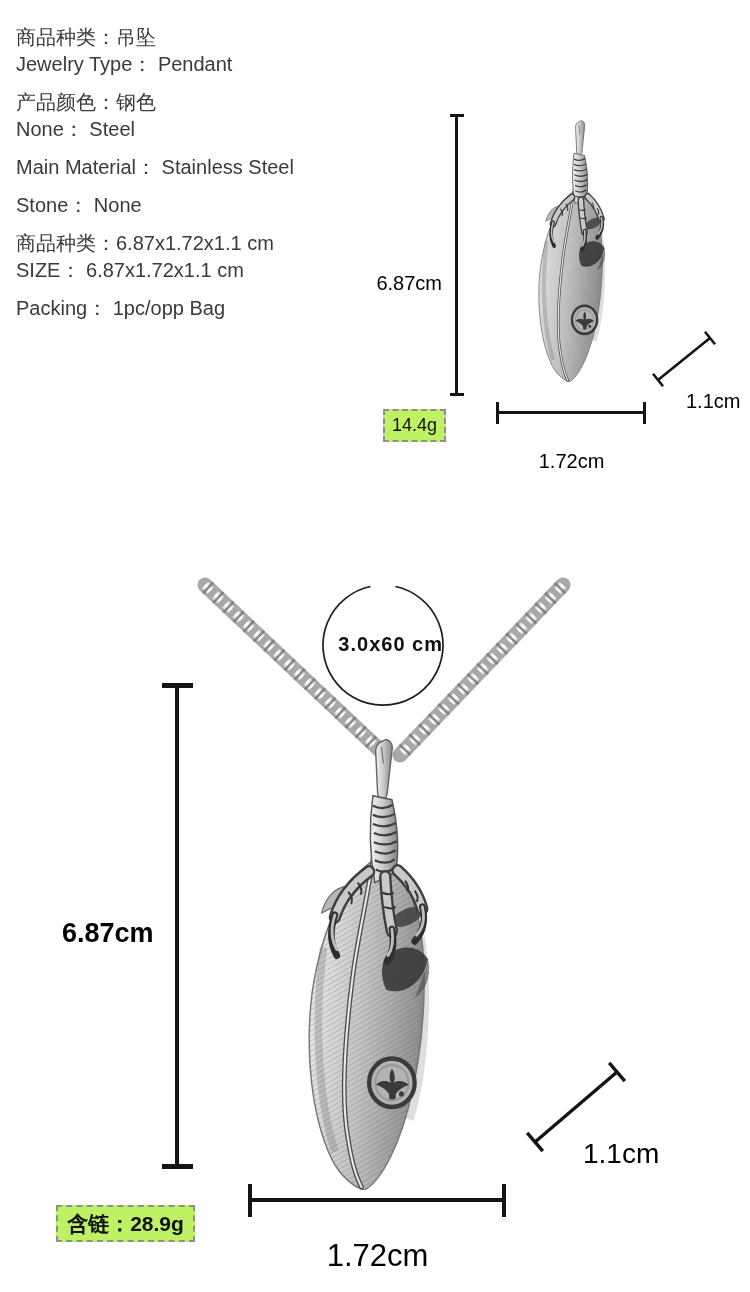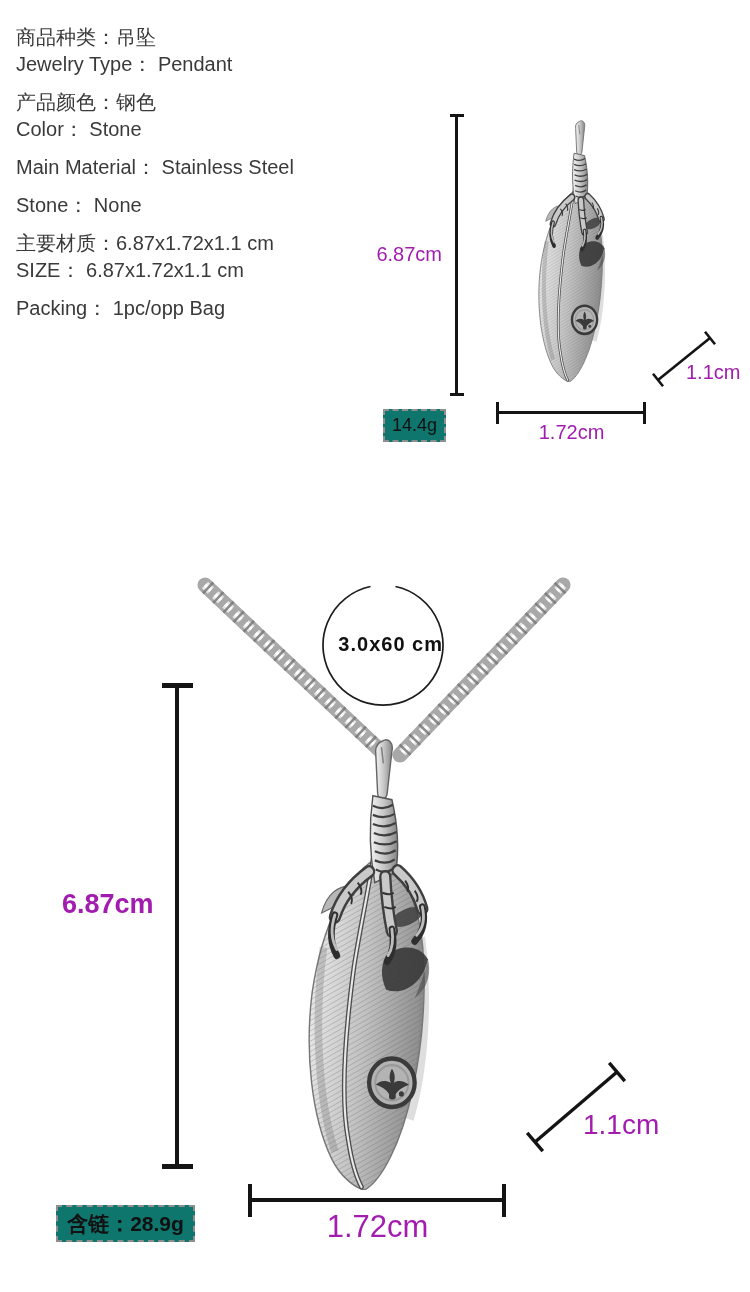--- a/index.html
+++ b/index.html
@@ -7,25 +7,25 @@
     position:relative;width:750px;height:1292px;background:#ffffff;overflow:hidden;
     font-family:"Liberation Sans","DejaVu Sans",sans-serif;color:#3a3a3a;
   }
   .abs{position:absolute;}
   
   .spec-list{position:absolute;left:16px;top:24px;}
   .spec-pair{margin-bottom:11px;}
   .spec-line{font-size:20px;line-height:27px;color:#3a3a3a;white-space:nowrap;}
   
   .dline{position:absolute;background:#141414;}
-  .dlabel{position:absolute;color:#a21caf;white-space:nowrap;}
+  .dlabel{position:absolute;color:#000000;white-space:nowrap;margin-top:29px;}
   .dlabel.sm{font-size:20px;line-height:22px;}
   .dlabel.lg{font-size:28px;line-height:30px;}
   .dashed-box{
-    position:absolute;border:2px dashed #8f8f8f;background:#0f766e;
+    position:absolute;border:2px dashed #8f8f8f;background:#bef264;
     display:flex;align-items:center;justify-content:center;color:#111;
   }
   .weight-top{left:383px;top:409px;width:59px;height:29px;font-size:18px;}
   .weight-bottom{left:56px;top:1205px;width:135px;height:33px;font-size:21px;font-weight:bold;}
   .chain-size-label{
     position:absolute;left:323px;top:633px;width:120px;text-align:right;
     font-size:20px;font-weight:bold;letter-spacing:1px;color:#111;
   }
   svg{display:block;}
 </style>
@@ -107,30 +107,30 @@
 
   <section class="spec-list">
     <div class="spec-pair">
       <div class="spec-line">商品种类：吊坠</div>
       <div class="spec-line">Jewelry Type： Pendant</div>
     </div>
     <div class="spec-pair">
     </div>
     <div class="spec-pair">
       <div class="spec-line">产品颜色：钢色</div>
-      <div class="spec-line">Color： Stone</div>
+      <div class="spec-line">None： Steel</div>
     </div>
     <div class="spec-pair">
       <div class="spec-line">Main Material： Stainless Steel</div>
     </div>
     <div class="spec-pair">
       <div class="spec-line">Stone： None</div>
     </div>
     <div class="spec-pair">
-      <div class="spec-line">主要材质：6.87x1.72x1.1 cm</div>
+      <div class="spec-line">商品种类：6.87x1.72x1.1 cm</div>
       <div class="spec-line">SIZE： 6.87x1.72x1.1 cm</div>
     </div>
     <div class="spec-pair">
       <div class="spec-line">Packing： 1pc/opp Bag</div>
     </div>
   </section>
 
   <svg class="abs" style="left:531px;top:118px;" width="84" height="264" viewBox="0 0 160 450" preserveAspectRatio="none">
       <use href="#pendant-art"></use>
     </svg>

